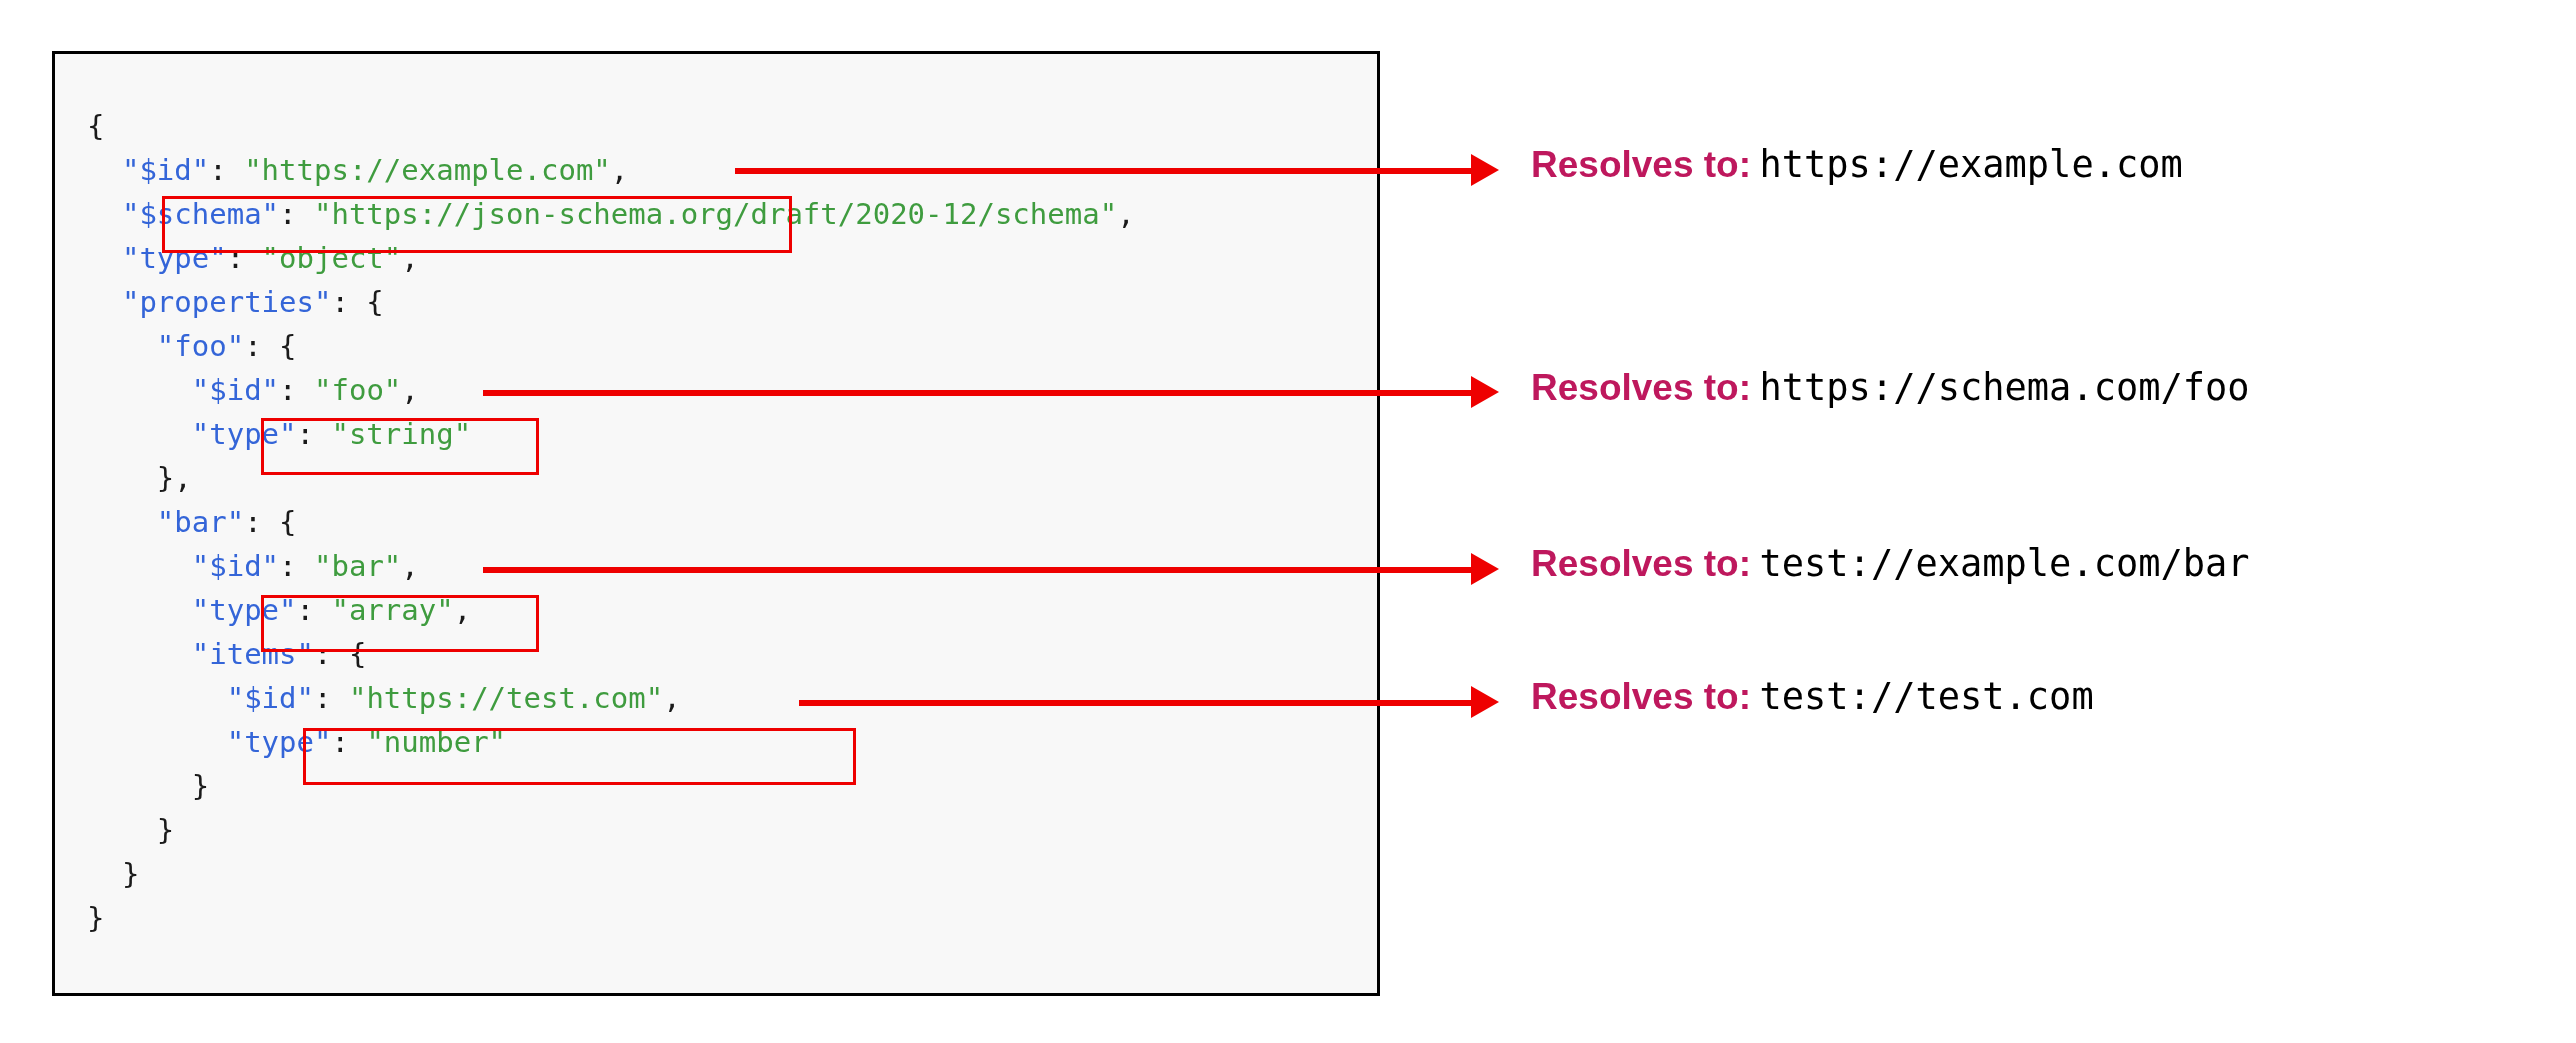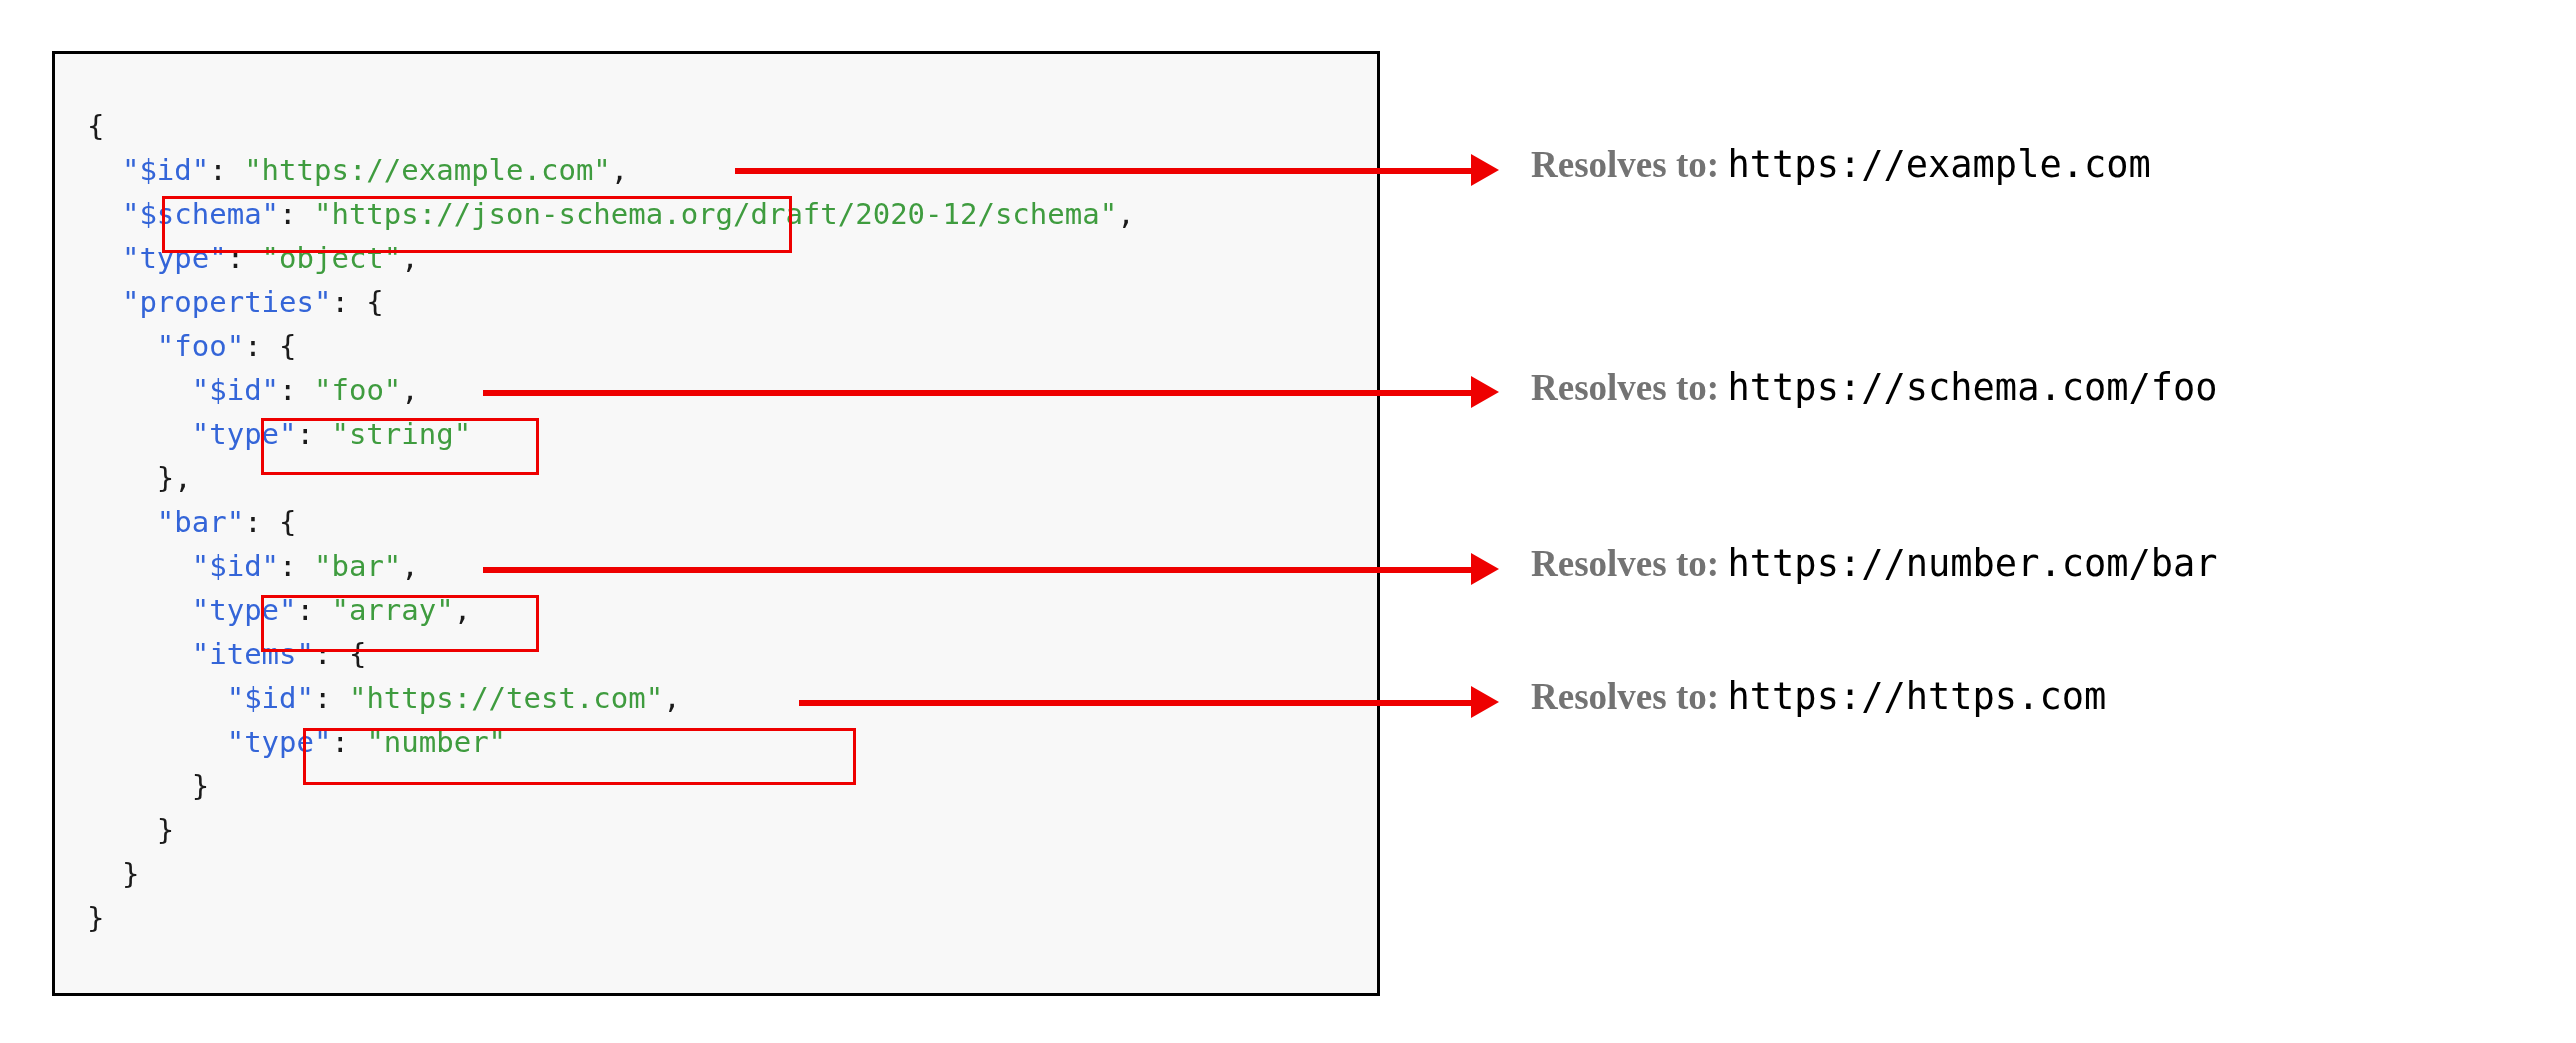--- a/index.html
+++ b/index.html
@@ -84,24 +84,24 @@
     position: absolute;
     left: 1531px;
     white-space: nowrap;
     line-height: 1;
   }
   #ann-0 { top: 146px; }
   #ann-1 { top: 369px; }
   #ann-2 { top: 545px; }
   #ann-3 { top: 678px; }
   .ann-label {
-    font-family: Liberation Serif, serif;
+    font-family: Liberation Sans, sans-serif;
     font-weight: bold;
     font-size: 37px;
-    color: #737373;
+    color: #be185d;
   }
   .ann-url {
     font-family: "DejaVu Sans Mono", monospace;
     font-size: 37px;
     color: #000000;
     margin-left: 8.5px;
   }
 </style>
 </head>
 <body>
@@ -127,18 +127,18 @@
 <div class="arrow-line" id="line-3"></div>
 <div class="arrow-head" id="head-3"></div>
 
 <div class="annotation" id="ann-0">
   <span class="ann-label">Resolves to:</span><span class="ann-url">https://example.com</span>
 </div>
 <div class="annotation" id="ann-1">
   <span class="ann-label">Resolves to:</span><span class="ann-url">https://schema.com/foo</span>
 </div>
 <div class="annotation" id="ann-2">
-  <span class="ann-label">Resolves to:</span><span class="ann-url">https://number.com/bar</span>
+  <span class="ann-label">Resolves to:</span><span class="ann-url">test://example.com/bar</span>
 </div>
 <div class="annotation" id="ann-3">
-  <span class="ann-label">Resolves to:</span><span class="ann-url">https://https.com</span>
+  <span class="ann-label">Resolves to:</span><span class="ann-url">test://test.com</span>
 </div>
 
 
 </body></html>

